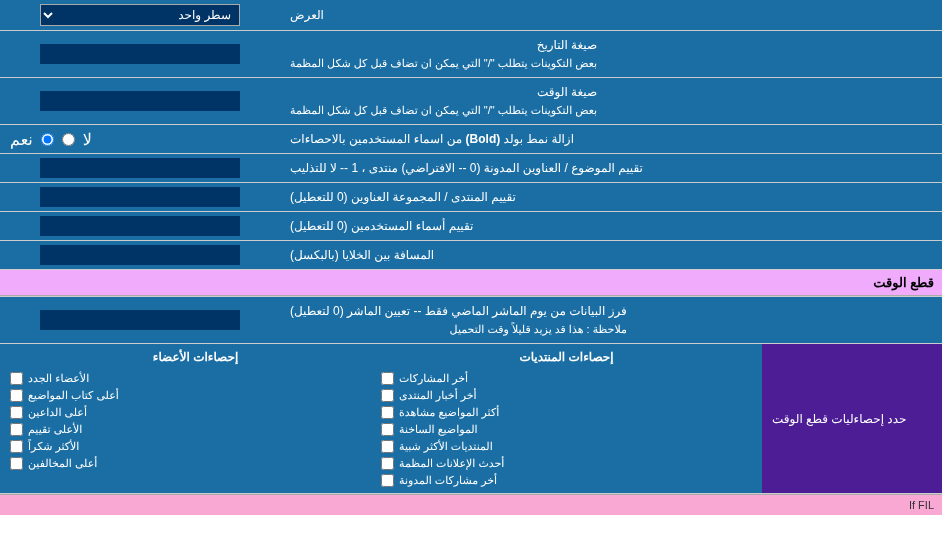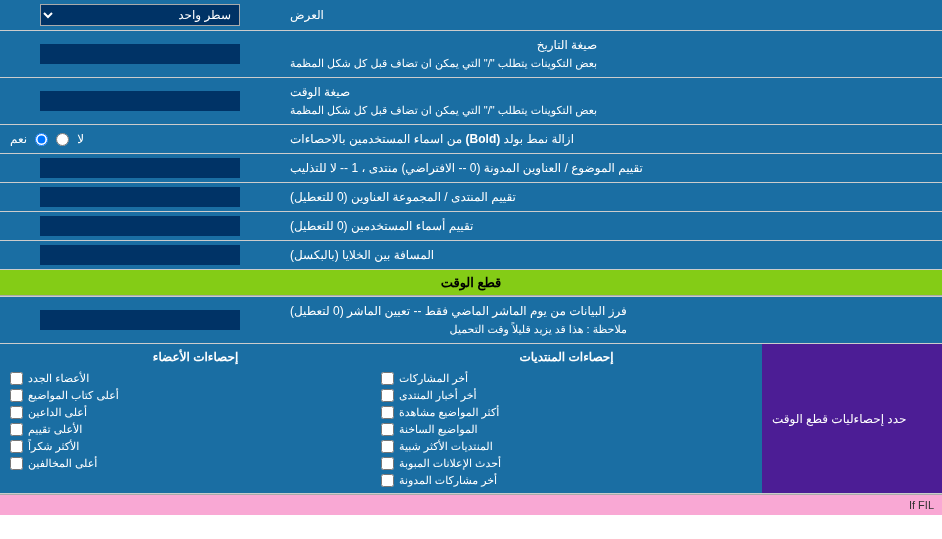--- a/index.html
+++ b/index.html
@@ -49,40 +49,39 @@
     .input-cell select {
       background: #003366;
       color: #fff;
       border: 1px solid #aaa;
       padding: 2px 4px;
       font-size: 12px;
       direction: rtl;
       width: 100%;
     }
     .section-divider {
-      background: #84cc16;
+      background: #f0abfc;
       color: #000;
       font-weight: bold;
-      text-align: center;
       padding: 5px 8px;
       width: 100%;
       font-size: 13px;
       border-bottom: 1px solid #aaa;
     }
     .radio-cell {
       background: #1a6ea3;
       padding: 4px 10px;
       display: flex;
       align-items: center;
       gap: 8px;
       justify-content: flex-end;
     }
     .radio-cell label {
       color: #fff;
-      font-size: 12px;
+      font-size: 16px;
     }
     .checkbox-grid {
       display: flex;
       flex-direction: row;
       gap: 0;
       width: 100%;
     }
     .checkbox-col {
       flex: 1;
       display: flex;
@@ -135,21 +134,21 @@
   <div class="row">
     <div class="label-cell" style="flex:1; text-align:right; direction:rtl;">
       <span>صيغة التاريخ<br><span style="font-size:11px;">بعض التكوينات يتطلب "/" التي يمكن ان تضاف قبل كل شكل المظمة</span></span>
     </div>
     <div class="input-cell" style="width:280px;">
       <input type="text" style="width: 200px;">
     </div>
   </div>
 
   <div class="row">
-    <div class="label-cell" style="flex:1; text-align:left; direction:rtl;">
+    <div class="label-cell" style="flex:1; text-align:right; direction:rtl;">
       <span>صيغة الوقت<br><span style="font-size:11px;">بعض التكوينات يتطلب "/" التي يمكن ان تضاف قبل كل شكل المظمة</span></span>
     </div>
     <div class="input-cell" style="width:280px;">
       <input type="text" style="width: 200px;">
     </div>
   </div>
 
   <div class="row">
     <div class="label-cell" style="flex:1;">
       <span>ازالة نمط بولد <strong>(Bold)</strong> من اسماء المستخدمين بالاحصاءات</span>
@@ -236,21 +235,21 @@
           </div>
           <div class="checkbox-item">
             <span>المواضيع الساخنة</span>
             <input type="checkbox" style="">
           </div>
           <div class="checkbox-item">
             <span>المنتديات الأكثر شبية</span>
             <input type="checkbox" style="">
           </div>
           <div class="checkbox-item">
-            <span>أحدث الإعلانات المبوبة</span>
+            <span>أحدث الإعلانات المظمة</span>
             <input type="checkbox" style="">
           </div>
           <div class="checkbox-item">
             <span>أخر مشاركات المدونة</span>
             <input type="checkbox" style="">
           </div>
         </div>
 
         <div class="checkbox-col">
           <div class="col-header">إحصاءات الأعضاء</div>

